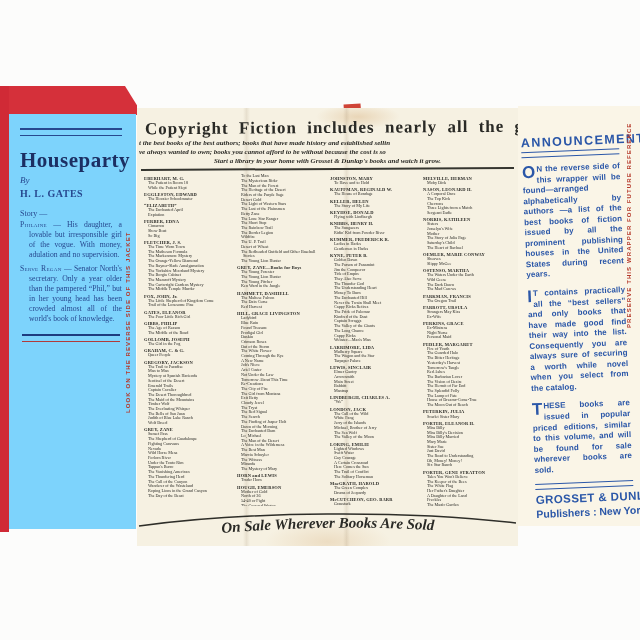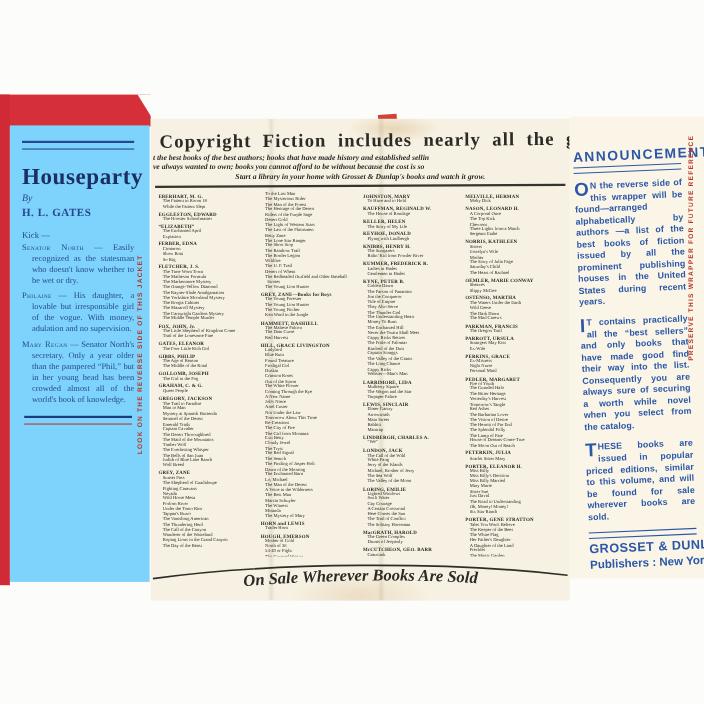--- a/index.html
+++ b/index.html
@@ -69,25 +69,24 @@
   <div class="red-band"></div>
   <div class="red-strip"></div>
   <div class="fold-mark"></div>
 
   <div class="left-flap">
     <div class="lf-inner">
       <div class="rule-dbl"></div>
       <h1 class="title">Houseparty</h1>
       <div class="by">By</div>
       <div class="auth">H. L. GATES</div>
-      <p class="meet">Kick —</p>
+      <p class="meet">Story —</p>
       <div>
-          <p class="char"><span class="sc">Senator North</span> — Easily recognized as the statesman who doesn't know whether to be wet or dry.</p>
           <p class="char"><span class="sc">Philaine</span> — His daughter, a lovable but irresponsible girl of the vogue. With money, adulation and no supervision.</p>
-          <p class="char"><span class="sc">Mary Regan</span> — Senator North's secretary. Only a year older than the pampered “Phil,” but in her young head has been crowded almost all of the world's book of knowledge.</p>
+          <p class="char"><span class="sc">Serve Regan</span> — Senator North's secretary. Only a year older than the pampered “Phil,” but in her young head has been crowded almost all of the world's book of knowledge.</p>
         </div>
       <div class="rule-dbl bottom"></div>
     </div>
   </div>
   <div class="vtext left">LOOK ON THE REVERSE SIDE OF THIS JACKET</div>
 
   <div class="center-panel">
     <div class="crease" style="left:106px;"></div>
     <div class="crease" style="left:206px;"></div>
     <div class="headline">Copyright Fiction includes nearly all the g</div>

